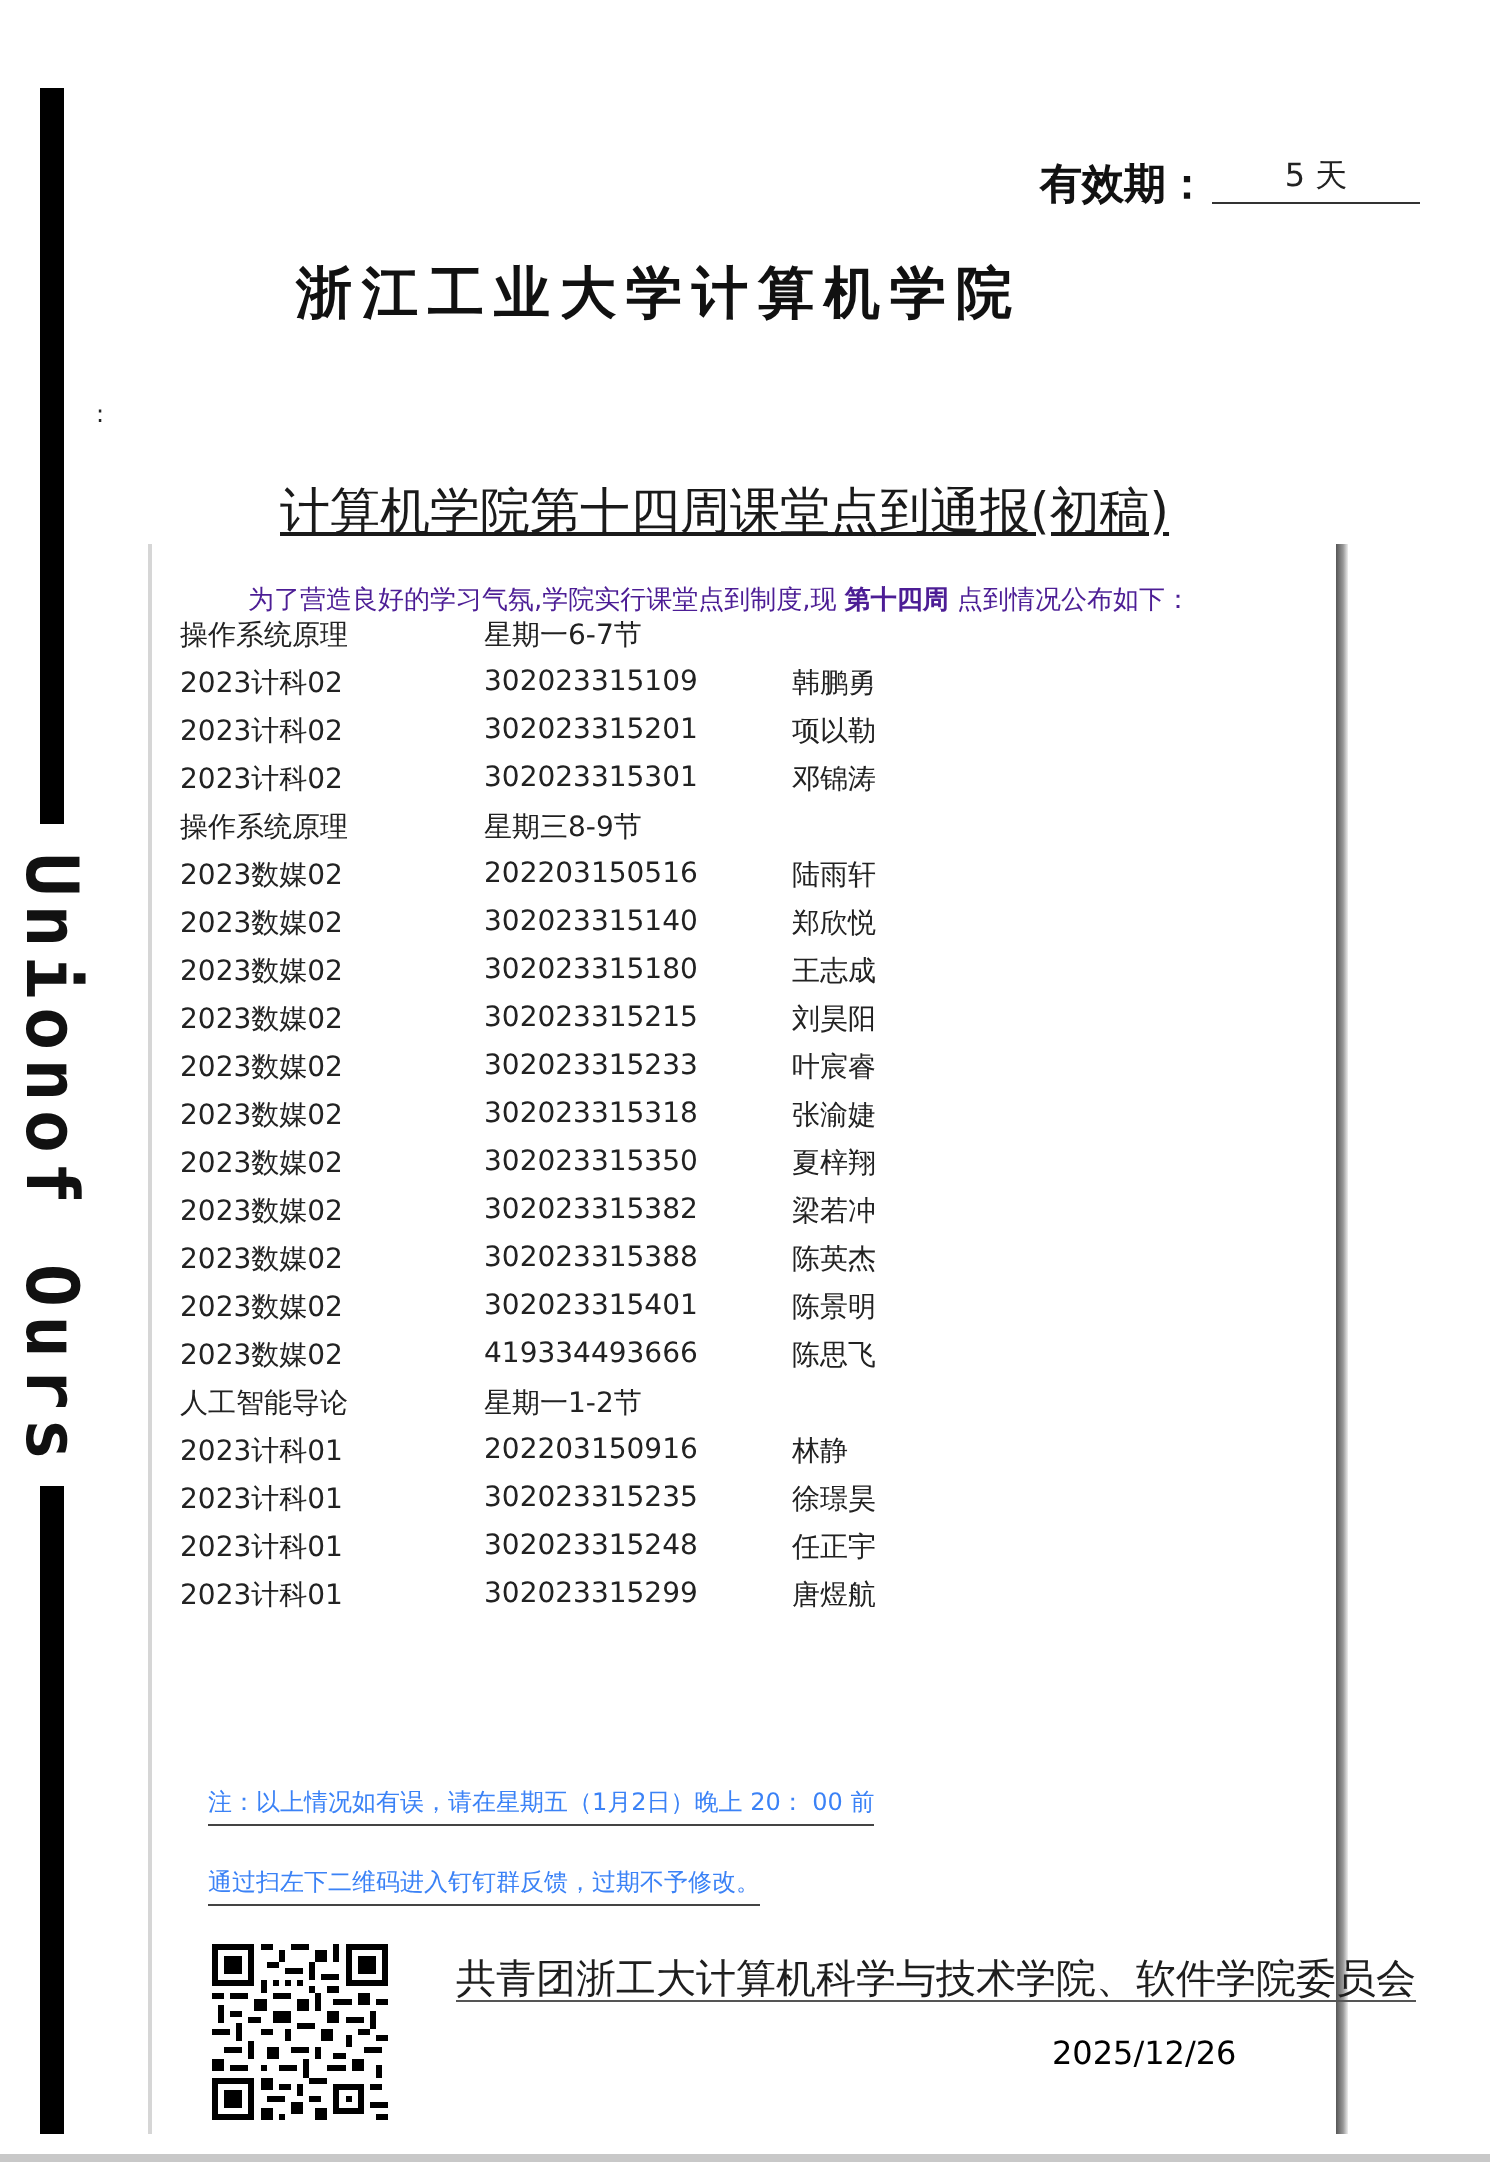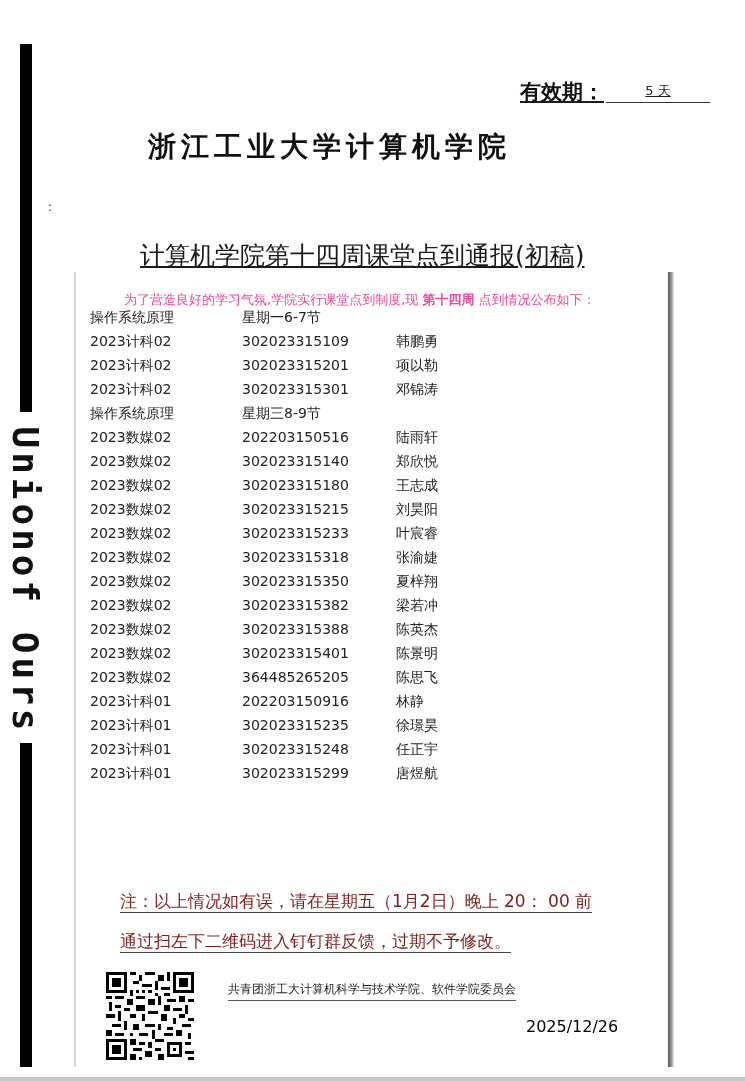--- a/index.html
+++ b/index.html
@@ -14,25 +14,25 @@
     display: flex; align-items: center; justify-content: center;
   }
   .vertical-brand span {
     display: block; transform: rotate(90deg); white-space: nowrap;
     font-family: "DejaVu Sans Mono", "Liberation Mono", monospace;
     font-size: 36px; font-weight: bold; letter-spacing: 4px; color: #111;
   }
   .stray-colon { position: absolute; left: 48px; top: 200px; font-size: 12px; color: #222; }
 
   
-  .validity { position: absolute; left: 520px; top: 78px; display: flex; align-items: center; text-decoration: underline; }
+  .validity { position: absolute; left: 520px; top: 78px; display: flex; align-items: flex-start; }
   .validity-label { font-size: 21px; font-weight: bold; color: #111; }
   .validity-value {
     display: inline-block; width: 104px; border-bottom: 1.5px solid #333;
-    text-align: center; font-size: 13px; color: #222; padding-bottom: 2px; margin-left: 2px;
+    text-align: center; font-size: 16px; color: #222; padding-bottom: 2px; margin-left: 2px;
   }
   .school-title {
     position: absolute; left: 148px; top: 128px; width: 520px;
     font-size: 28px; font-weight: bold; letter-spacing: 5px; color: #111; white-space: nowrap;
   }
   .notice-title {
     position: absolute; left: 140px; top: 240px;
     font-size: 25px; color: #1a1a1a; white-space: nowrap;
     border-bottom: 1.5px solid #333; line-height: 32px; text-decoration: underline;
   }
@@ -40,41 +40,41 @@
   
   .paper {
     position: absolute; left: 74px; top: 272px; width: 598px; height: 795px;
     border-left: 2px solid #d6d6d6; background: #fff;
   }
   .paper-shadow {
     position: absolute; left: 668px; top: 272px; width: 6px; height: 795px;
     background: linear-gradient(to right, #555, #9a9a9a 60%, #eee);
   }
   .intro {
-    position: absolute; left: 124px; top: 291px; font-size: 13px; color: #ec4899; white-space: nowrap;
+    position: absolute; left: 124px; top: 291px; font-size: 13px; color: #4c1d95; white-space: nowrap;
   }
   .intro b { font-weight: bold; }
 
   .roster { position: absolute; left: 90px; top: 309px; width: 420px; }
   .row { display: flex; height: 24px; align-items: flex-start; font-size: 14px; color: #222; }
   .row .c1 { width: 152px; }
   .row .c2 { width: 154px; }
   .row .c3 { width: 100px; }
   .row.section { height: 24px; }
 
   .note {
-    position: absolute; left: 120px; font-size: 17px; color: #7f1d1d; white-space: nowrap;
+    position: absolute; left: 104px; font-size: 12px; color: #3b82f6; white-space: nowrap;
     border-bottom: 1.5px solid #444; line-height: 22px;
   }
   .note1 { top: 890px; }
   .note2 { top: 930px; }
 
   .qr { position: absolute; left: 106px; top: 972px; width: 88px; height: 88px; }
   .committee {
-    position: absolute; left: 228px; top: 978px; font-size: 12px; color: #1e1e1e; white-space: nowrap;
+    position: absolute; left: 228px; top: 978px; font-size: 20px; color: #1e1e1e; white-space: nowrap;
     border-bottom: 1.5px solid #555; line-height: 22px;
   }
   .date { position: absolute; left: 526px; top: 1017px; font-size: 16px; color: #000000; text-align: right; }
 
   .bottom-strip { position: absolute; left: 0; top: 1077px; width: 745px; height: 4px; background: #c8c8c8; }
 </style>
 </head>
 <body>
 
 <div class="bar-top"></div>
@@ -170,24 +170,28 @@
       <span class="c2">302023315388</span>
       <span class="c3">陈英杰</span>
     </div>
   <div class="row">
       <span class="c1">2023数媒02</span>
       <span class="c2">302023315401</span>
       <span class="c3">陈景明</span>
     </div>
   <div class="row">
       <span class="c1">2023数媒02</span>
-      <span class="c2">364485265205</span>
+      <span class="c2">419334493666</span>
       <span class="c3">陈思飞</span>
     </div>
 
+  <div class="row section">
+    <span class="c1">人工智能导论</span>
+    <span class="c2">星期一1-2节</span>
+  </div>
   <div class="row">
       <span class="c1">2023计科01</span>
       <span class="c2">202203150916</span>
       <span class="c3">林静</span>
     </div>
   <div class="row">
       <span class="c1">2023计科01</span>
       <span class="c2">302023315235</span>
       <span class="c3">徐璟昊</span>
     </div>

